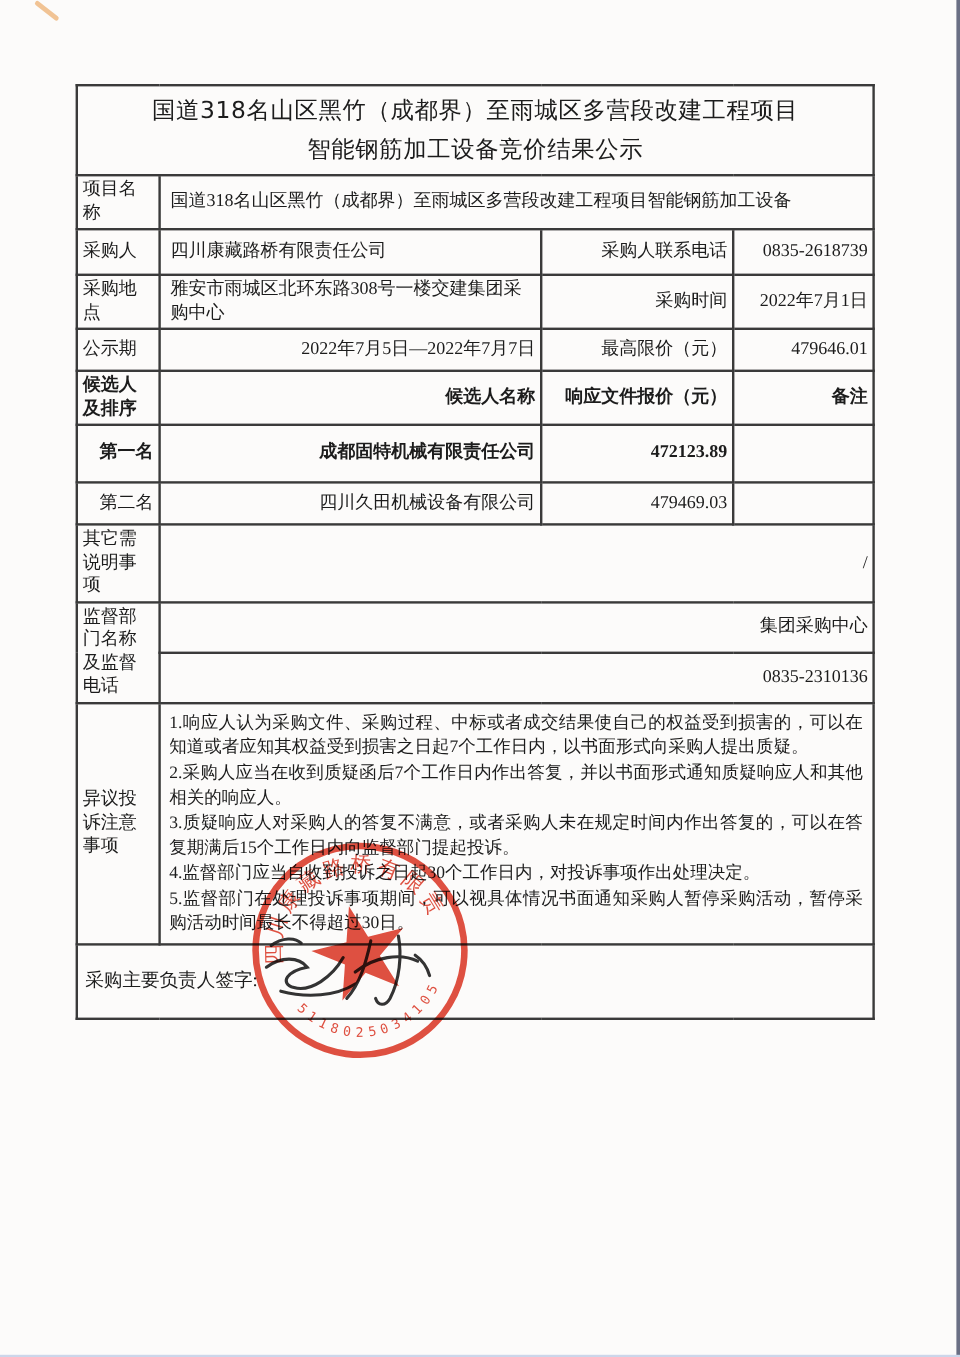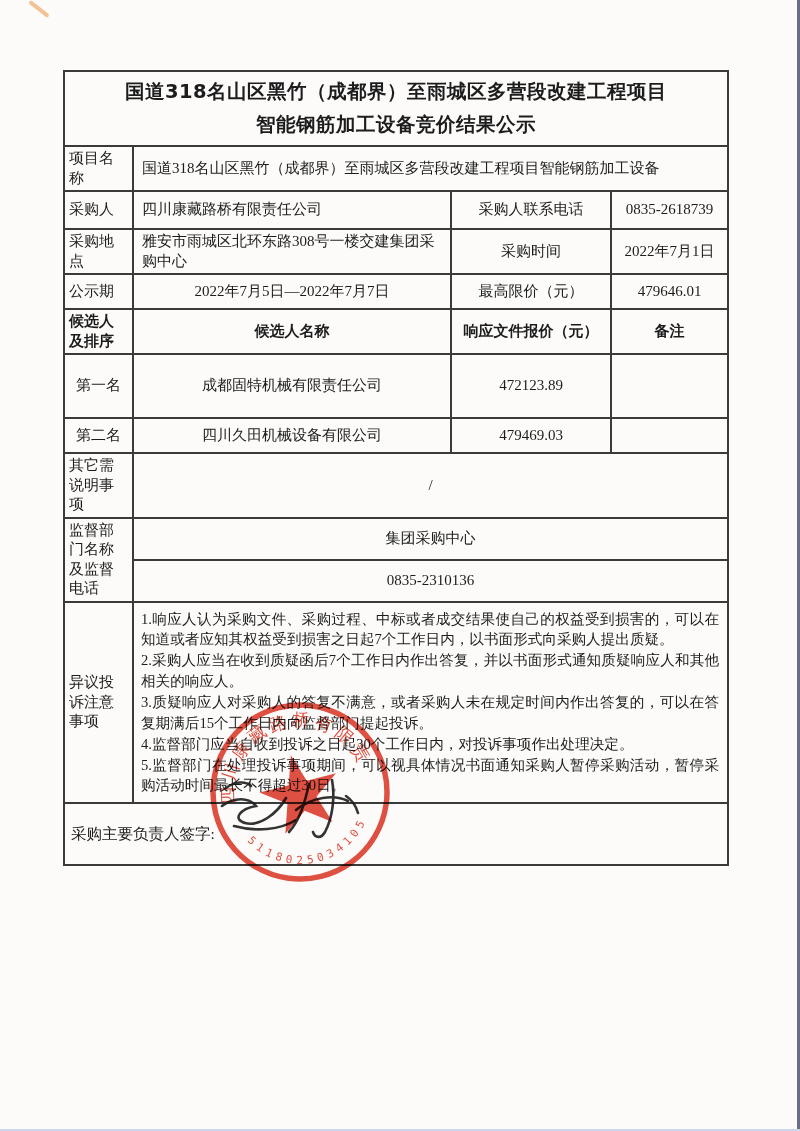--- a/index.html
+++ b/index.html
@@ -21,31 +21,31 @@
   td{
     border:2px solid #3a3a3a;
     font-size:15px;line-height:1.3;
     padding:2px 4px;
     vertical-align:middle;
     word-break:break-all;
   }
   .title-cell{
     text-align:center;height:69px;
     font-family:"DejaVu Sans","Liberation Sans",sans-serif;
-    font-weight:bold;font-size:19.5px;line-height:1.65;letter-spacing:.5px;
+    font-weight:normal;font-size:19.5px;line-height:1.65;letter-spacing:.5px;
   }
   .lbl{padding-left:4px;margin-left:32px;}
-  .ctr{text-align:center;}
+  .ctr{text-align:right;}
   .val{padding-left:8px;}
   .h-project{height:43px;}
   .h-purchaser{height:38px;}
   .h-location{height:40px;}
   .h-publicity{height:35px;font-family:Liberation Serif, serif;}
   .h-chead{height:42px;font-weight:bold;}
-  .h-cand1{height:64px;}
+  .h-cand1{height:48px;font-weight:bold;}
   .h-cand2{height:35px;padding-left:36px;}
   .h-other{height:34px;}
   .h-sup{height:33px;}
   .h-notice{height:196px;}
   .h-sign{height:62px;}
   .notice-cell{vertical-align:middle;padding:6px 8px 6px 7px;margin-top:16px;}
   .notice-cell .n-item{font-size:14.6px;line-height:1.43;text-align:justify;}
   .sign-cell{font-size:15.5px;padding-left:6px;border-radius:30px;}
 
   

